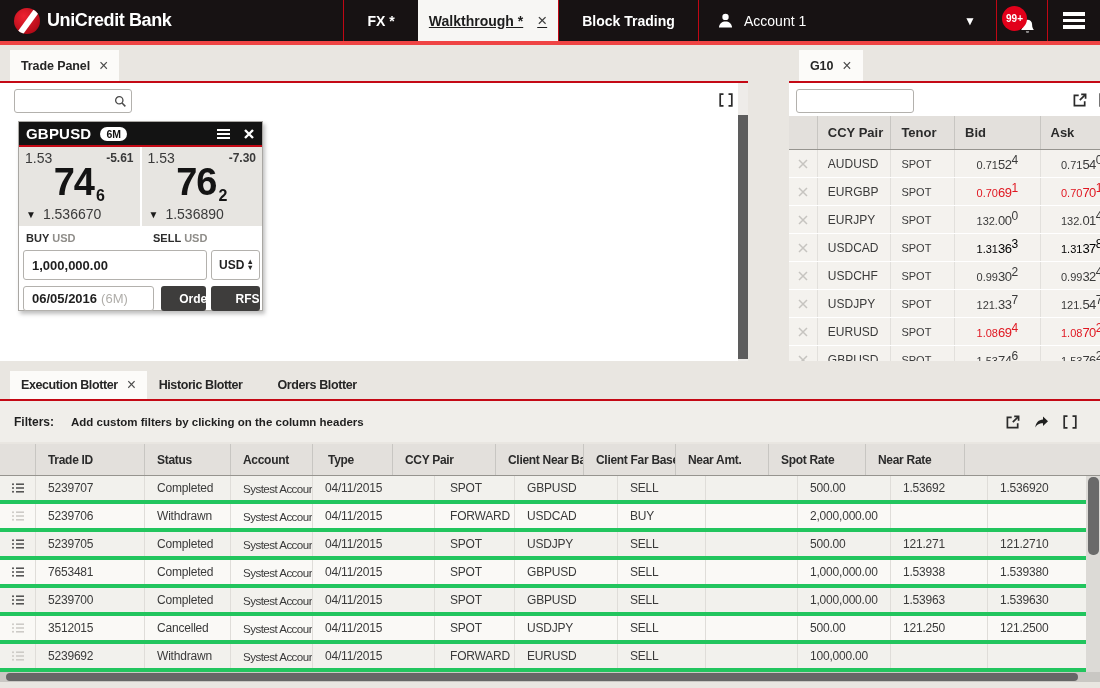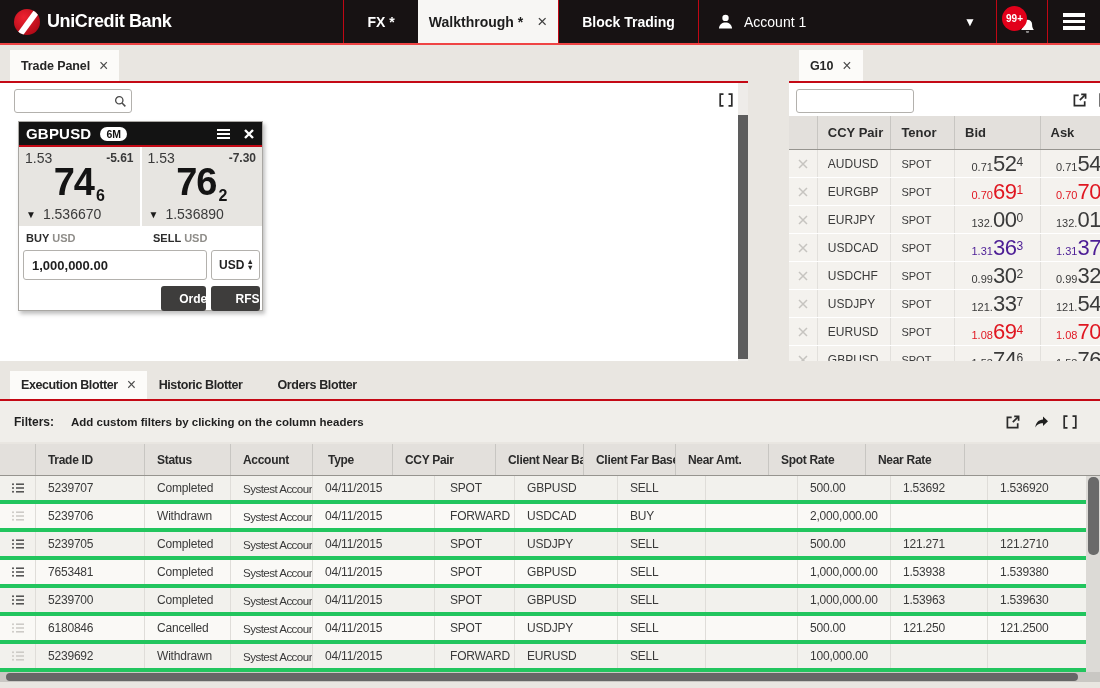--- a/index.html
+++ b/index.html
@@ -1,29 +1,29 @@
 <!DOCTYPE html>
 <html><head>
 <meta charset="utf-8">
 <style>
 * { margin:0; padding:0; box-sizing:border-box; }
 html,body { width:1100px; height:688px; }
 body { background:#e9e6e1; font-family:"Liberation Sans",sans-serif; position:relative; overflow:hidden; color:#333; }
 svg { display:block; }
 
 
-.topbar { position:absolute; left:0; top:0; width:1100px; height:45px; background:#171213; border-bottom:2px solid #ef4444; display:flex; align-items:stretch; }
+.topbar { position:absolute; left:0; top:0; width:1100px; height:45px; background:#171213; border-bottom:4px solid #ef4444; display:flex; align-items:stretch; }
 .brand { width:343px; display:flex; align-items:center; padding-left:14px; }
 .brand-circle { width:26px; height:26px; border-radius:50%; background:radial-gradient(circle at 38% 32%, #ee2230, #a00310); position:relative; overflow:hidden; margin-right:7px; flex:none; }
 .brand-slash { position:absolute; left:12px; top:-3px; width:6px; height:32px; background:#fff; transform:rotate(36deg); }
 .brand-text { color:#fff; font-size:18px; font-weight:bold; letter-spacing:-0.4px; white-space:nowrap; }
 .tdiv { width:1px; background:#c00714; flex:none; }
 .top-tab { display:flex; align-items:center; justify-content:center; color:#fff; font-weight:bold; font-size:14px; flex:none; }
 .tab-fx { width:74px; }
-.tab-walk { width:140px; background:#f7f6f4; color:#1d1d1d; }
+.tab-walk { width:140px; background:#f7f6f4; color:#1d1d1d;text-decoration:underline; }
 .tab-walk .tab-x { color:#3d3d3d; font-weight:normal; font-size:17px; margin-left:14px; line-height:1; }
 .tab-block { width:139px; }
 .account { flex:1; display:flex; align-items:center; padding:0 20px 0 18px; color:#fff; font-size:14px; gap:10px; }
 .account .caret { margin-left:auto; font-size:12px; color:#fff; }
 .bell-wrap { width:50px; position:relative; flex:none; }
 .bell-icon { position:absolute; right:11px; top:18px; }
 .badge { position:absolute; left:5px; top:6px; width:25px; height:25px; border-radius:50%; background:#e2001a; color:#fff; font-size:10px; font-weight:bold; display:flex; align-items:center; justify-content:center; }
 .menu { width:52px; display:flex; flex-direction:column; justify-content:center; align-items:center; gap:3px; flex:none; }
 .menu span { width:22px; height:3.5px; background:#fff; }
 
@@ -88,25 +88,25 @@
 .g10-row .gc { display:flex; align-items:center; padding-left:10px; border-right:1px solid #e2e0dc; overflow:hidden; white-space:nowrap; }
 .gc0 { width:29px; padding-left:0 !important; justify-content:center; }
 .gc1 { width:74px; font-size:12px; color:#3a3a3a; }
 .gc2 { width:64px; font-size:11px; color:#3a3a3a; }
 .gc3 { width:86px; justify-content:center; padding-left:0 !important; }
 .gc4 { width:84px; justify-content:center; padding-left:0 !important; }
 .gc5 { width:8px; border-right:none !important; }
 .g10-header .gc1, .g10-header .gc2 { font-size:13px; color:#2b2b2b; }
 .g10-header .gc3, .g10-header .gc4 { justify-content:flex-start; padding-left:10px !important; }
 .price .pfx { font-size:11px; }
-.price .pbig { font-size:22px; letter-spacing:-0.5px; }
+.price .pbig { font-size:13px; letter-spacing:-0.5px; }
 .price .psup { font-size:12px; position:relative; top:-5px; }
 .dir-flat .price { color:#3a3a3a; }
 .dir-down .price { color:#e01721; }
-.dir-up .price { color:#4c1d95; }
+.dir-up .price { color:#000000; }
 
 
 .bottom-panel { position:absolute; left:0; top:368px; width:1100px; height:314px; }
 .b-tabs { height:33px; display:flex; align-items:flex-end; padding-left:10px; border-bottom:2px solid #c40915; }
 .b-tabs .ptab { height:28px; letter-spacing:-0.4px; }
 .b-tabs .ptab.inactive { padding:0; background:transparent;justify-content:flex-end; }
 .tab-historic { margin-left:12px; }
 .tab-orders { margin-left:35px; }
 .filters { height:41px; background:#f0eeea; display:flex; align-items:center; padding-left:14px; position:relative; }
 .filters .flabel { font-weight:bold; font-size:12px; color:#1f1f1f; margin-right:17px; }
@@ -247,20 +247,24 @@
         <div class="amount-input">
             <span>1,000,000.00</span>
           </div>
         <div class="ccy-select">
             <span>USD</span>
             <span class="updown">
               <span>▲</span>
               <span>▼</span>
             </span>
           </div>
+        <div class="date-input">
+            <span class="date-val">06/05/2016</span>
+            <span class="date-tenor">(6M)</span>
+          </div>
         <div class="btn btn-order">
             <span>Order</span>
           </div>
         <div class="btn btn-rfs">
             <span>RFS</span>
           </div>
       </div>
     </div>
 
     <div class="vscroll">
@@ -625,21 +629,21 @@
               <g stroke="currentColor" stroke-width="1.5">
                 <line x1="5" y1="3.2" x2="13" y2="3.2"></line>
                 <line x1="5" y1="7" x2="13" y2="7"></line>
                 <line x1="5" y1="10.8" x2="13" y2="10.8"></line>
               </g>
               <circle cx="2" cy="3.2" r="1" fill="currentColor"></circle>
               <circle cx="2" cy="7" r="1" fill="currentColor"></circle>
               <circle cx="2" cy="10.8" r="1" fill="currentColor"></circle>
             </svg>
           </div>
-    <div class="bc bcol1">6180846</div>
+    <div class="bc bcol1">3512015</div>
     <div class="bc bcol2">Cancelled</div>
     <div class="bc bcol3">Systest Account</div>
     <div class="bc bcol4">04/11/2015</div>
     <div class="bc bcol5">SPOT</div>
     <div class="bc bcol6">USDJPY</div>
     <div class="bc bcol7">SELL</div>
     <div class="bc bcol8"></div>
     <div class="bc bcol9">500.00</div>
     <div class="bc bcol10">121.250</div>
     <div class="bc bcol11">121.2500</div>

